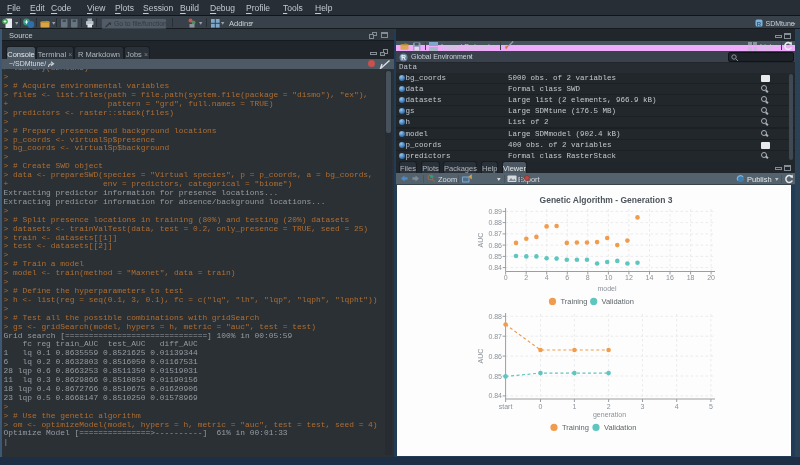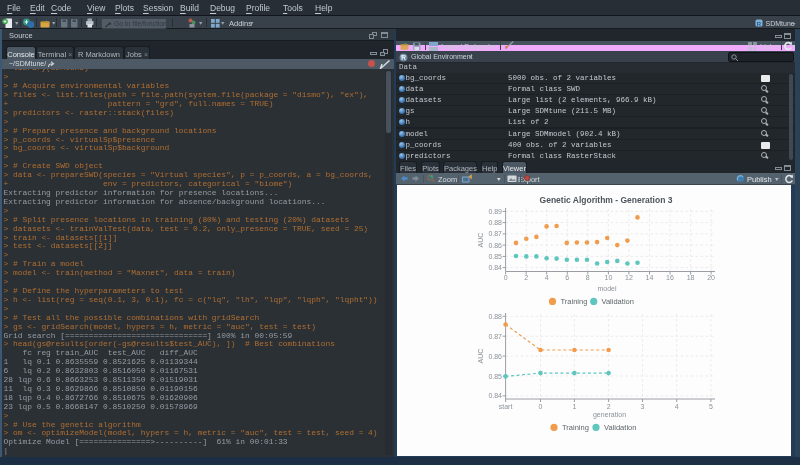--- a/index.html
+++ b/index.html
@@ -202,21 +202,20 @@
 &gt;
 &gt; # Train a model
 &gt; model &lt;- train(method = "Maxnet", data = train)
 &gt;
 &gt; # Define the hyperparameters to test
 &gt; h &lt;- list(reg = seq(0.1, 3, 0.1), fc = c("lq", "lh", "lqp", "lqph", "lqpht"))
 &gt;
 &gt; # Test all the possible combinations with gridSearch
 &gt; gs &lt;- gridSearch(model, hypers = h, metric = "auc", test = test)</span>
 Grid search [==============================] 100% in 00:05:59
-<span class="c">&gt; head(gs@results[order(-gs@results$test_AUC), ])  # Best combinations</span>
     fc reg train_AUC  test_AUC   diff_AUC
 1   lq 0.1 0.8635559 0.8521625 0.01139344
 6   lq 0.2 0.8632803 0.8516050 0.01167531
 28 lqp 0.6 0.8663253 0.8511350 0.01519031
 11  lq 0.3 0.8629866 0.8510850 0.01190156
 18 lqp 0.4 0.8672766 0.8510675 0.01620906
 23 lqp 0.5 0.8668147 0.8510250 0.01578969
 <span class="c">&gt;
 &gt; # Use the genetic algorithm
 &gt; om &lt;- optimizeModel(model, hypers = h, metric = "auc", test = test, seed = 4)</span>
@@ -314,21 +313,21 @@
         </div>
       <div class="erow" style="top:22.7px">
           <div class="orb"></div>
           <span class="n">datasets</span>
           <span class="v">Large list (2 elements, 966.9 kB)</span>
           <div class="mag"></div>
         </div>
       <div class="erow" style="top:33.8px">
           <div class="orb"></div>
           <span class="n">gs</span>
-          <span class="v">Large SDMtune (211.5 MB)</span>
+          <span class="v">Large SDMtune (176.5 MB)</span>
           <div class="mag"></div>
         </div>
       <div class="erow" style="top:44.9px">
           <div class="orb"></div>
           <span class="n">h</span>
           <span class="v">List of 2</span>
           <div class="mag"></div>
         </div>
       <div class="erow" style="top:56px">
           <div class="orb"></div>

